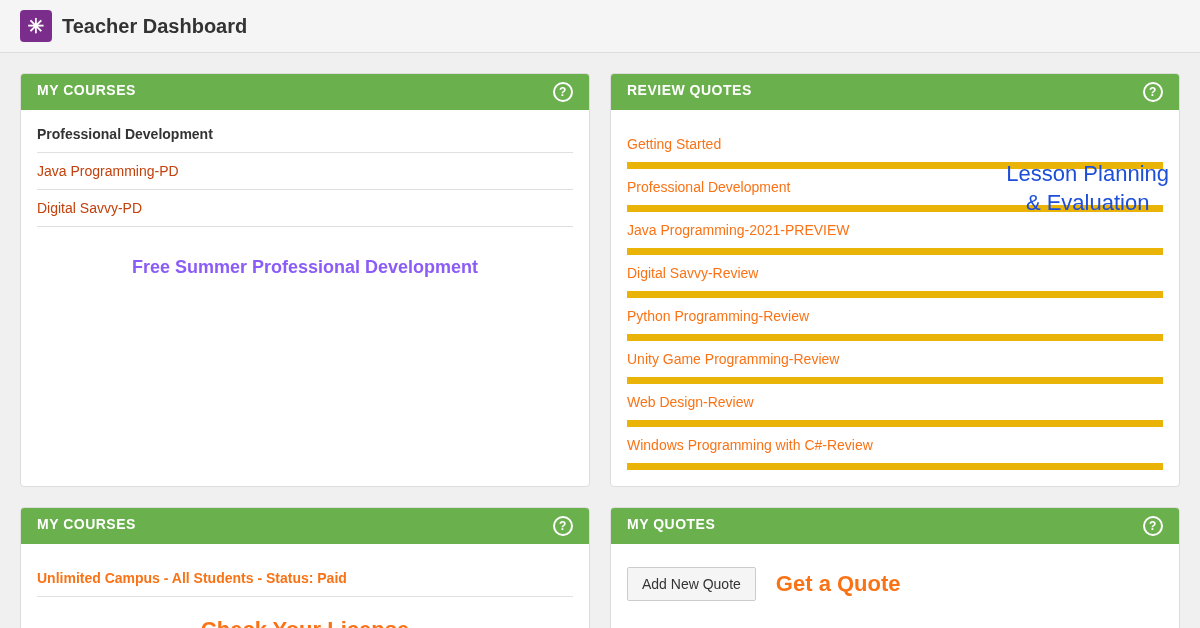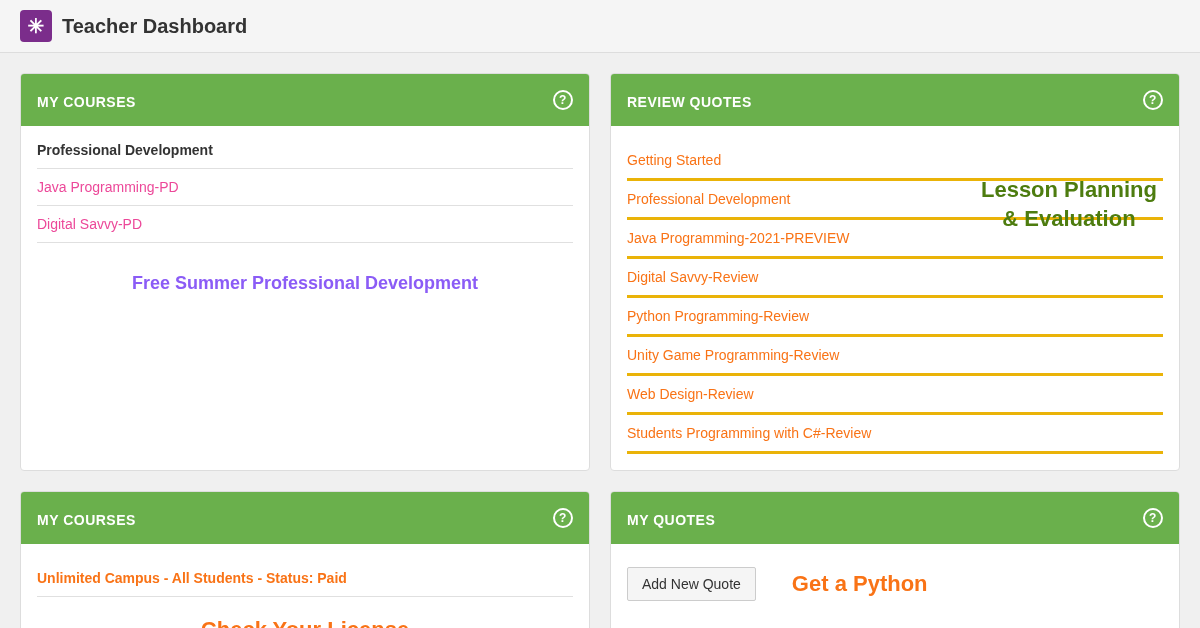--- a/index.html
+++ b/index.html
@@ -49,24 +49,24 @@
     
     .card {
       background: white;
       border: 1px solid #ddd;
       border-radius: 4px;
       overflow: hidden;
     }
     .card-header {
       background: #6ab04c;
       color: white;
-      padding: 16px 16px;
+      padding: 8px 16px;
       display: flex;
       justify-content: space-between;
-      align-items: flex-end;
+      align-items: flex-start;
       font-weight: bold;
       font-size: 14px;
       letter-spacing: 0.5px;
     }
     .card-header .help-icon {
       width: 20px;
       height: 20px;
       border-radius: 50%;
       border: 2px solid white;
       display: flex;
@@ -86,21 +86,21 @@
     .section-label {
       font-weight: bold;
       color: #333;
       font-size: 14px;
       padding-bottom: 10px;
       border-bottom: 1px solid #e0e0e0;
       margin-bottom: 0;
     }
     .course-link {
       display: block;
-      color: #ec4899;
+      color: #c2410c;
       font-size: 14px;
       padding: 10px 0;
       border-bottom: 1px solid #e0e0e0;
       text-decoration: none;
       cursor: pointer;
     }
 
     .promo-text {
       color: #8b5cf6;
       font-size: 18px;
@@ -112,33 +112,33 @@
 
     
     .review-container {
       position: relative;
     }
     .review-link {
       display: block;
       color: #f97316;
       font-size: 14px;
       padding: 10px 0;
-      border-bottom: 3px solid #eab308;
+      border-bottom: 7px solid #eab308;
       text-decoration: none;
       cursor: pointer;
     }
     .review-link:last-child { border-bottom: none; }
 
     .lesson-planning-overlay {
       position: absolute;
-      right: 22px;
+      right: 10px;
       top: 50px;
-      color: #4d7c0f;
+      color: #1d4ed8;
       font-size: 22px;
-      font-weight: bold;
+      font-weight: normal;
       line-height: 1.3;
       text-align: center;
       pointer-events: none;
     }
 
     
     .license-link {
       display: block;
       color: #f97316;
       font-size: 14px;
@@ -155,21 +155,21 @@
       padding: 20px 10px;
       text-align: center;
       cursor: pointer;
     }
 
     
     .quotes-body {
       padding: 16px;
       display: flex;
       align-items: center;
-      gap: 36px;
+      gap: 20px;
       min-height: 80px;
     }
     .add-quote-btn {
       background: #f5f5f5;
       border: 1px solid #ccc;
       color: #333;
       padding: 8px 14px;
       font-size: 14px;
       cursor: pointer;
       border-radius: 2px;
@@ -216,21 +216,21 @@
       </div>
     </div>
     <div class="card-body review-container">
       <a class="review-link">Getting Started</a>
       <a class="review-link">Professional Development</a>
       <a class="review-link">Java Programming-2021-PREVIEW</a>
       <a class="review-link">Digital Savvy-Review</a>
       <a class="review-link">Python Programming-Review</a>
       <a class="review-link">Unity Game Programming-Review</a>
       <a class="review-link">Web Design-Review</a>
-      <a class="review-link">Students Programming with C#-Review</a>
+      <a class="review-link">Windows Programming with C#-Review</a>
       <div class="lesson-planning-overlay">Lesson Planning<br>&amp; Evaluation</div>
     </div>
   </div>
 
   <div class="card">
     <div class="card-header">
       <span>MY COURSES</span>
       <div class="help-icon">
         <span>?</span>
       </div>
@@ -243,17 +243,17 @@
 
   <div class="card">
     <div class="card-header">
       <span>MY QUOTES</span>
       <div class="help-icon">
         <span>?</span>
       </div>
     </div>
     <div class="quotes-body">
       <button class="add-quote-btn">Add New Quote</button>
-      <span class="get-quote-text">Get a Python</span>
+      <span class="get-quote-text">Get a Quote</span>
     </div>
   </div>
 
 </div>
 
 </body></html>

